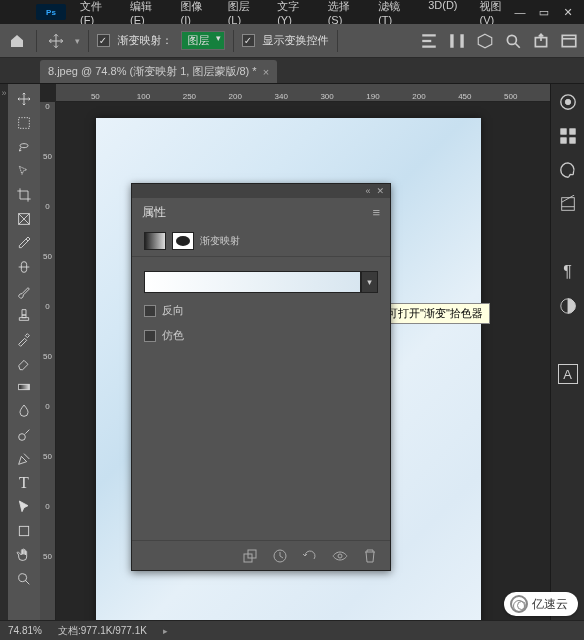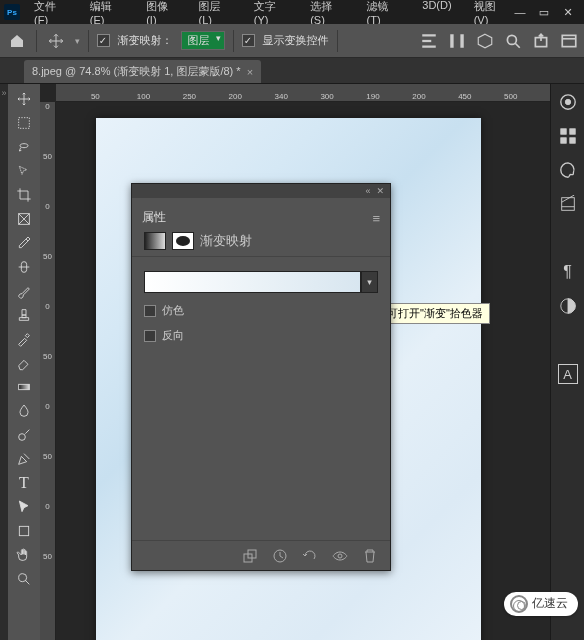--- a/index.html
+++ b/index.html
@@ -1,38 +1,38 @@
 <!DOCTYPE html>
 <html><head>
 <meta charset="utf-8">
 <style>
   * { box-sizing: border-box; margin: 0; padding: 0; font-family: "Microsoft YaHei", Arial, sans-serif; user-select: none; }
   body { width: 584px; height: 640px; background: #535353; overflow: hidden; position: relative; }
   .app { display: flex; flex-direction: column; width: 100%; height: 100%; }
 
   
   .titlebar { height: 24px; background: #1e1e1e; display: flex; align-items: center; padding: 0 4px; }
-  .ps-logo { width: 16px; height: 16px; background: #001e36; color: #31a8ff; font-size: 8px; font-weight: bold; display: flex; align-items: center; justify-content: center; border-radius: 2px; margin-right: 8px; }
+  .ps-logo { width: 30px; height: 16px; background: #001e36; color: #31a8ff; font-size: 8px; font-weight: bold; display: flex; align-items: center; justify-content: center; border-radius: 2px; margin-right: 8px; margin-left: 32px; }
   .menu { display: flex; gap: 10px; flex: 1; }
   .menu-item { color: #ccc; font-size: 11px; padding: 2px 6px; cursor: default; }
   .win-controls { display: flex; gap: 12px; margin-right: 6px; }
   .win-btn { width: 12px; height: 12px; color: #ccc; font-size: 11px; display: flex; align-items: center; justify-content: center; }
 
   
   .optbar { height: 34px; background: #535353; border-bottom: 1px solid #2a2a2a; display: flex; align-items: center; padding: 0 6px; gap: 8px; color: #ddd; font-size: 11px; }
   .home-icon, .tool-icon { width: 22px; height: 22px; display: flex; align-items: center; justify-content: center; }
   .sep { width: 1px; height: 22px; background: #3a3a3a; }
   .chk { width: 13px; height: 13px; border: 1px solid #888; display: inline-flex; align-items: center; justify-content: center; color: #ddd; font-size: 10px; background: #3a3a3a; }
   .select-box { background: #15803d; border: 1px solid #666; padding: 1px 14px 1px 6px; position: relative; color: #ddd; }
   .select-box::after { content: "▾"; position: absolute; right: 3px; top: 1px; font-size: 9px; }
   .optbar .right-icons { margin-left: auto; display: flex; gap: 10px; }
   .ricon { width: 18px; height: 18px; color: #ccc; display:flex; align-items:center; justify-content:center;}
 
   
-  .tabbar { height: 26px; background: #323232; display: flex; align-items: end; padding-left: 24px; border-bottom: 1px solid #1a1a1a; }
+  .tabbar { height: 26px; background: #323232; display: flex; align-items: end; padding-left: 40px; border-bottom: 1px solid #1a1a1a; }
   .doc-tab { background: #535353; color: #ccc; font-size: 11px; padding: 4px 8px; border-top-left-radius: 3px; border-top-right-radius: 3px; display:flex; align-items:center; gap:6px;}
   .doc-tab .close { font-size: 11px; color: #aaa; }
 
   
   .main { flex: 1; display: flex; position: relative; background:#535353;}
   .left-tools { width: 32px; background: #535353; display: flex; flex-direction: column; align-items: center; padding-top: 4px; gap: 2px; }
   .ltool { width: 24px; height: 22px; display: flex; align-items: center; justify-content: center; color: #ddd; font-size: 14px; }
   .ltool svg { width: 16px; height: 16px; stroke: #ddd; fill: none; stroke-width: 1.3; }
 
   .canvas-area { flex: 1; position: relative; background: #262626; overflow: hidden; }
@@ -45,42 +45,42 @@
   .right-tools { width: 34px; background: #2d2d2d; border-left: 1px solid #1a1a1a; display: flex; flex-direction: column; align-items: center; padding-top: 8px; gap: 14px; }
   .rtool { width: 20px; height: 20px; color: #ccc; display:flex; align-items:center; justify-content:center;}
   .rtool svg { width:18px; height:18px; stroke:#ccc; fill:#ccc;}
 
   
   .statusbar { height: 20px; background: #3a3a3a; color: #ccc; font-size: 10px; display: flex; align-items: center; padding: 0 8px; gap: 16px; border-top:1px solid #222;}
 
   
   .panel { position: absolute; left: 131px; top: 183px; width: 260px; height: 388px; background: #535353; border: 1px solid #222; box-shadow: 0 2px 8px rgba(0,0,0,0.5); display:flex; flex-direction:column;}
   .panel-top { height: 14px; display:flex; justify-content:flex-end; align-items:center; padding:0 6px; gap:6px; color:#aaa; font-size:9px; background:#424242;}
-  .panel-header { height: 28px; display: flex; align-items: flex-end; padding: 0 10px; color: #ddd; font-size: 12px; justify-content:space-between;}
+  .panel-header { height: 28px; display: flex; align-items: center; padding: 0 10px; color: #ddd; font-size: 12px; justify-content:space-between;}
   .panel-header .menuicon { color:#aaa; font-size:13px;}
-  .panel-sub { display: flex; align-items: center; gap: 6px; padding: 6px 12px; color: #ccc; font-size: 13px; border-bottom:1px solid #444;}
+  .panel-sub { display: flex; align-items: center; gap: 6px; padding: 6px 12px; color: #ccc; font-size: 10px; border-bottom:1px solid #444;}
   .thumb { width: 22px; height: 18px; background: #888; border:1px solid #222;}
   .thumb.mask { background: #fff; position:relative;}
   .thumb.mask::after{content:"";position:absolute;inset:3px;background:#222;border-radius:50%;}
 
   .panel-body { padding: 14px 12px; display:flex; flex-direction:column; gap:10px; flex:1; overflow:hidden;}
   .grad-row { display:flex; align-items:center;}
   .grad-preview { flex:1; height:22px; background: linear-gradient(90deg, #ffffff 0%, #d8e6f0 100%); border:1px solid #222;}
   .grad-drop { width: 17px; height: 22px; background: #3a3a3a; border:1px solid #222; display:flex; align-items:center; justify-content:center; color:#ccc; font-size:9px; position:relative;}
   .highlight-box { position:absolute; border:3px solid #ff0000; pointer-events:none;}
   .check-row { display:flex; align-items:center; gap:6px; color:#ccc; font-size:11px;}
   .check-row .box { width:12px; height:12px; border:1px solid #888; background:#3a3a3a;}
   .panel-footer { height: 30px; border-top:1px solid #444; display:flex; align-items:center; justify-content:flex-end; gap:14px; padding:0 12px; color:#aaa;}
   .pficon { width:16px; height:16px; display:flex; align-items:center; justify-content:center;}
 
   
   .tooltip { position: absolute; background: #ffffe1; border: 1px solid #888; padding: 2px 6px; font-size: 11px; color: #000; white-space: nowrap; }
 
   
-  .watermark { position: absolute; right: 6px; bottom: 24px; background: #fff; border-radius: 12px; padding: 3px 10px 3px 6px; display:flex; gap:4px; font-size:12px; color:#333; box-shadow:0 1px 3px rgba(0,0,0,0.3);}
+  .watermark { position: absolute; right: 6px; bottom: 24px; background: #fff; border-radius: 12px; padding: 3px 10px 3px 6px; display:flex; align-items:center; gap:4px; font-size:12px; color:#333; box-shadow:0 1px 3px rgba(0,0,0,0.3);}
   .watermark .logo { width:18px; height:18px; border-radius:50%; border:2px solid #888; position:relative;}
   .watermark .logo::before, .watermark .logo::after{content:"";position:absolute;border:1.5px solid #888;border-radius:50%;}
   .watermark .logo::before{width:10px;height:10px;left:1px;top:3px;}
   .watermark .logo::after{width:7px;height:7px;right:0;bottom:1px;}
 
   
   .arrow { position:absolute; pointer-events:none;}
 </style>
 </head>
 <body>
@@ -370,20 +370,25 @@
           <svg viewBox="0 0 20 20">
             <circle cx="10" cy="10" r="8" fill="none" stroke="#ccc"></circle>
             <path d="M10 2a8 8 0 010 16z" fill="#ccc"></path>
           </svg>
         </span>
       <div style="height:20px;"></div>
       <span class="rtool" style="font-size:13px;border:1px solid #ccc;padding:0 2px;">A</span>
     </div>
   </div>
 
+  <div class="statusbar">
+    <span>74.81%</span>
+    <span>文档:977.1K/977.1K</span>
+    <span style="font-size:9px;color:#999;">▸</span>
+  </div>
 
 </div>
 
 <div class="panel">
   <div class="panel-top">
     <span>«</span>
     <span>✕</span>
   </div>
   <div class="panel-header">
     <span>属性</span>
@@ -394,25 +399,25 @@
     <span class="thumb mask"></span>
     <span>渐变映射</span>
   </div>
   <div class="panel-body">
     <div class="grad-row">
       <div class="grad-preview"></div>
       <div class="grad-drop">▾</div>
     </div>
     <div class="check-row">
       <span class="box"></span>
-      <span>仿色</span>
+      <span>反向</span>
     </div>
     <div class="check-row">
       <span class="box"></span>
-      <span>反向</span>
+      <span>仿色</span>
     </div>
   </div>
   <div class="panel-footer">
     <span class="pficon">
         <svg viewBox="0 0 16 16" stroke="#aaa" fill="none">
           <rect x="2" y="6" width="8" height="8"></rect>
           <rect x="6" y="2" width="8" height="8"></rect>
         </svg>
       </span>
     <span class="pficon">

